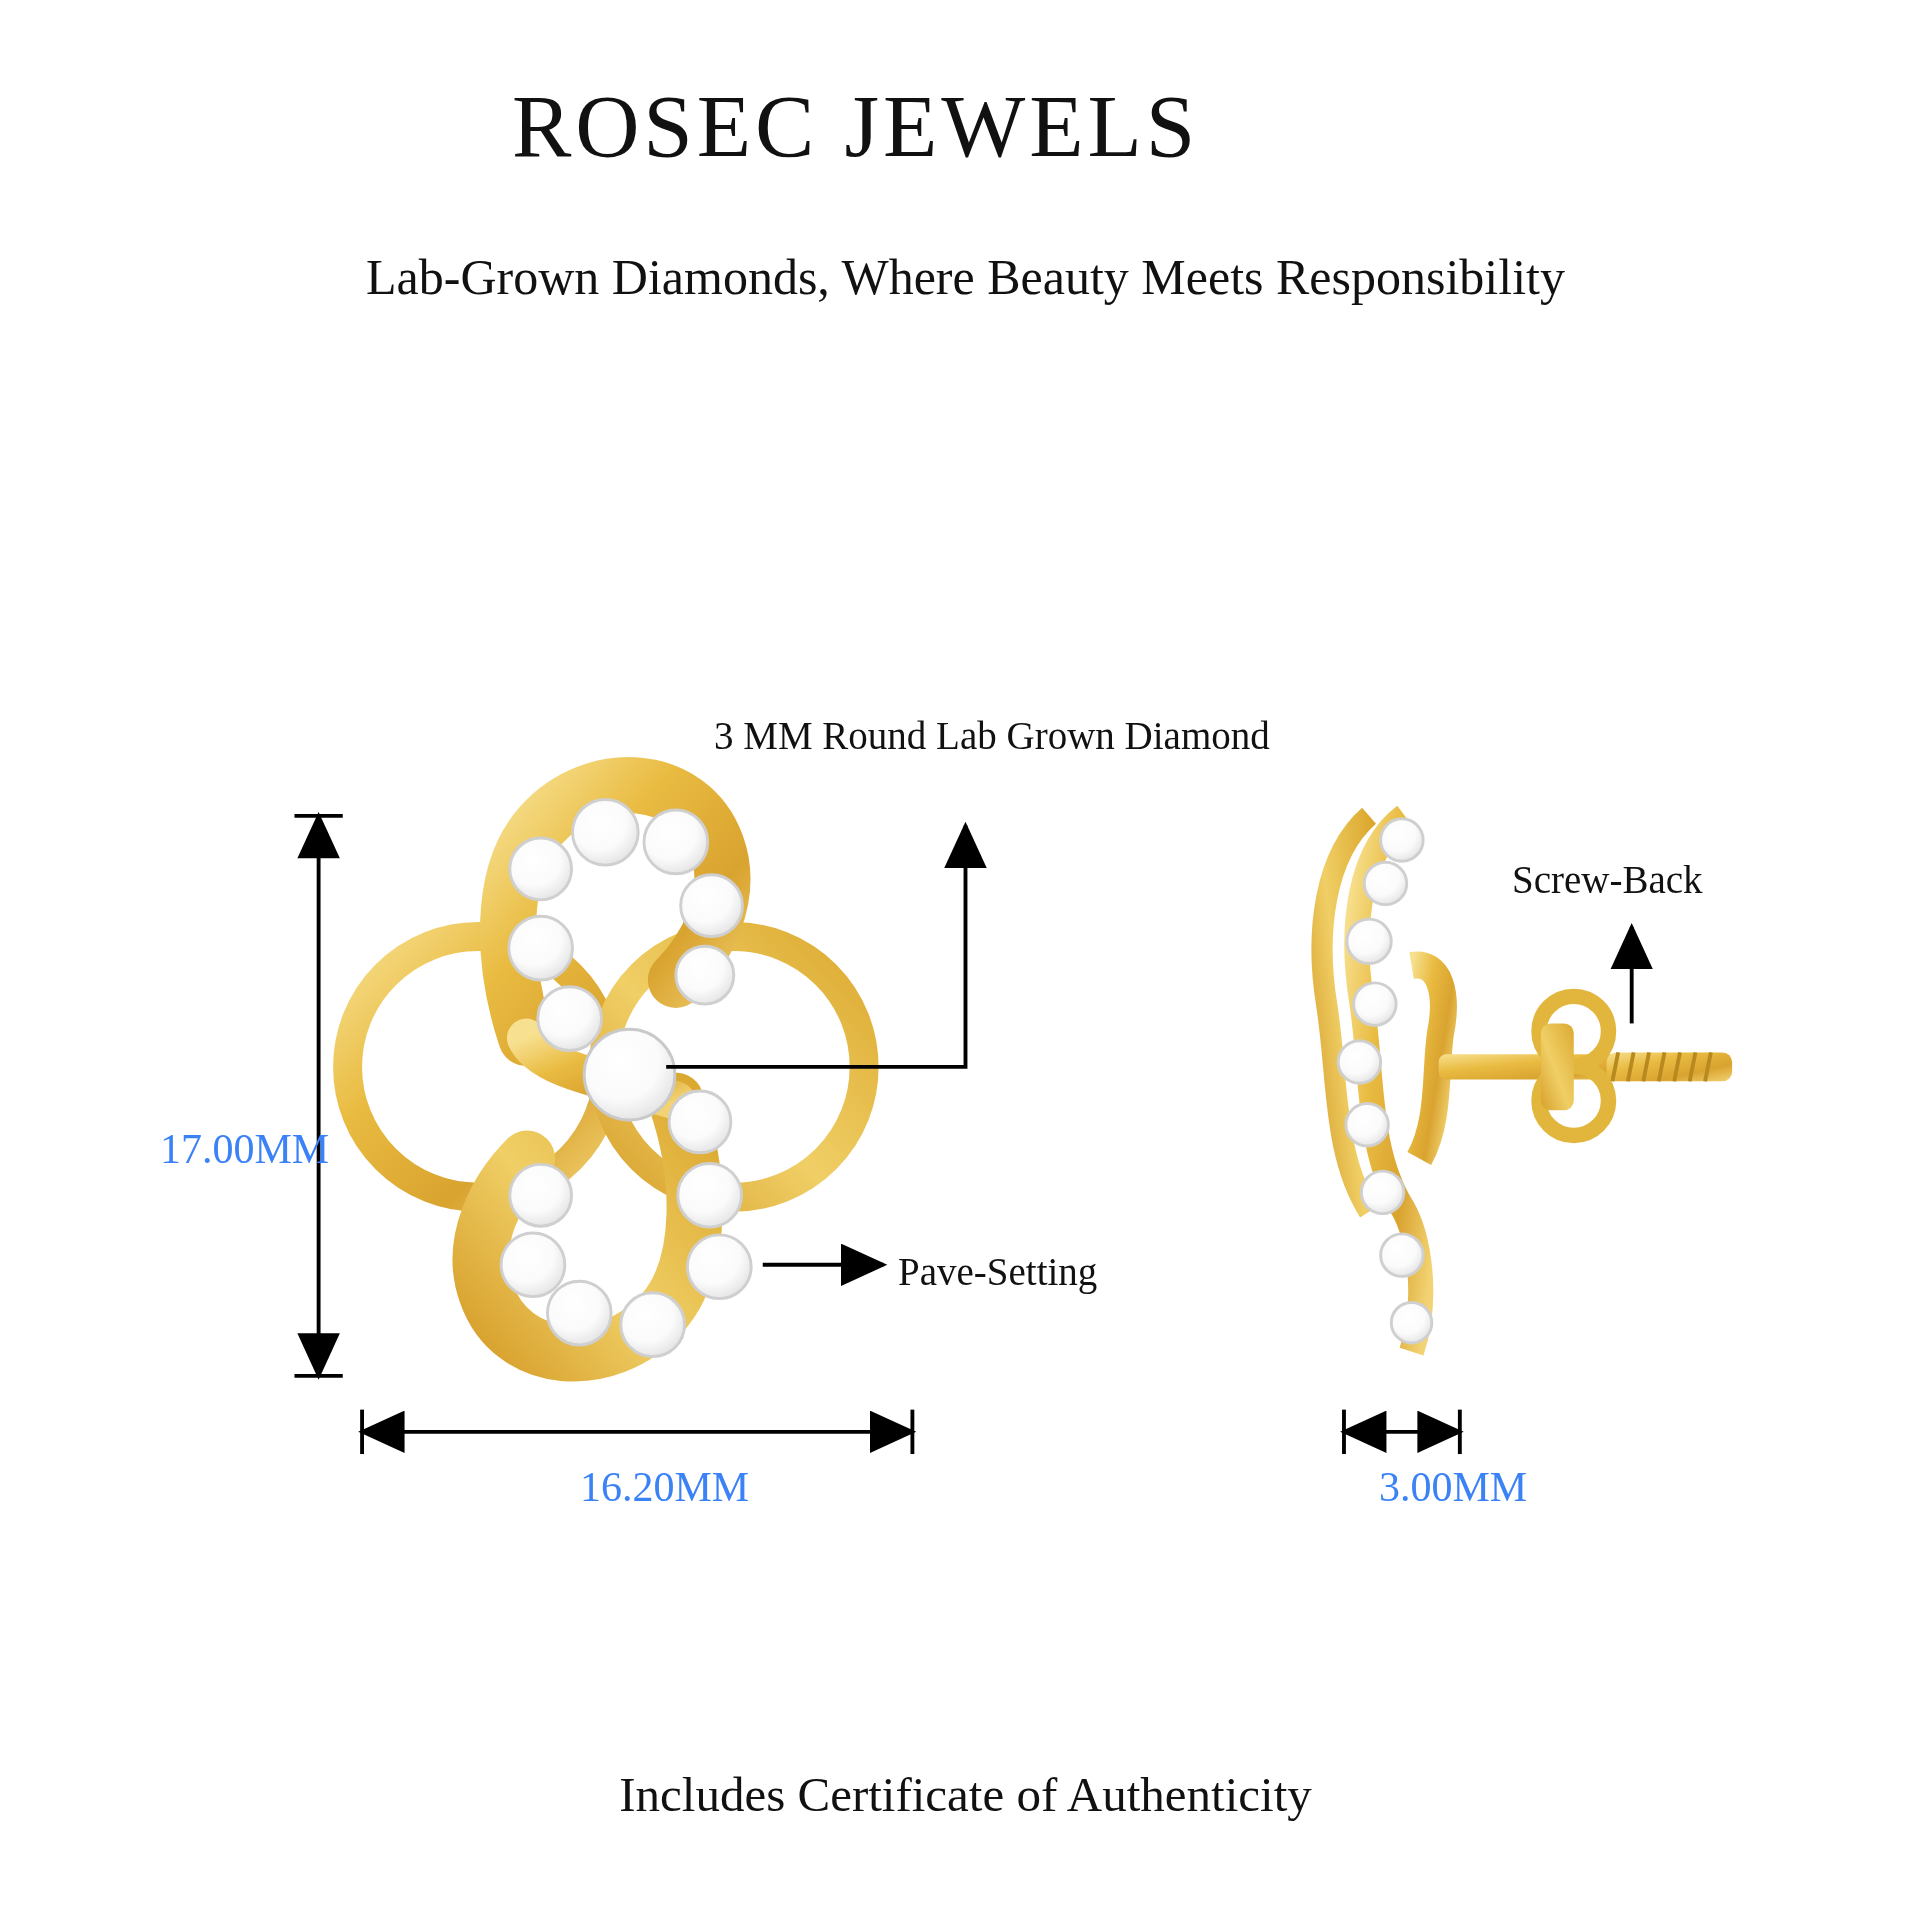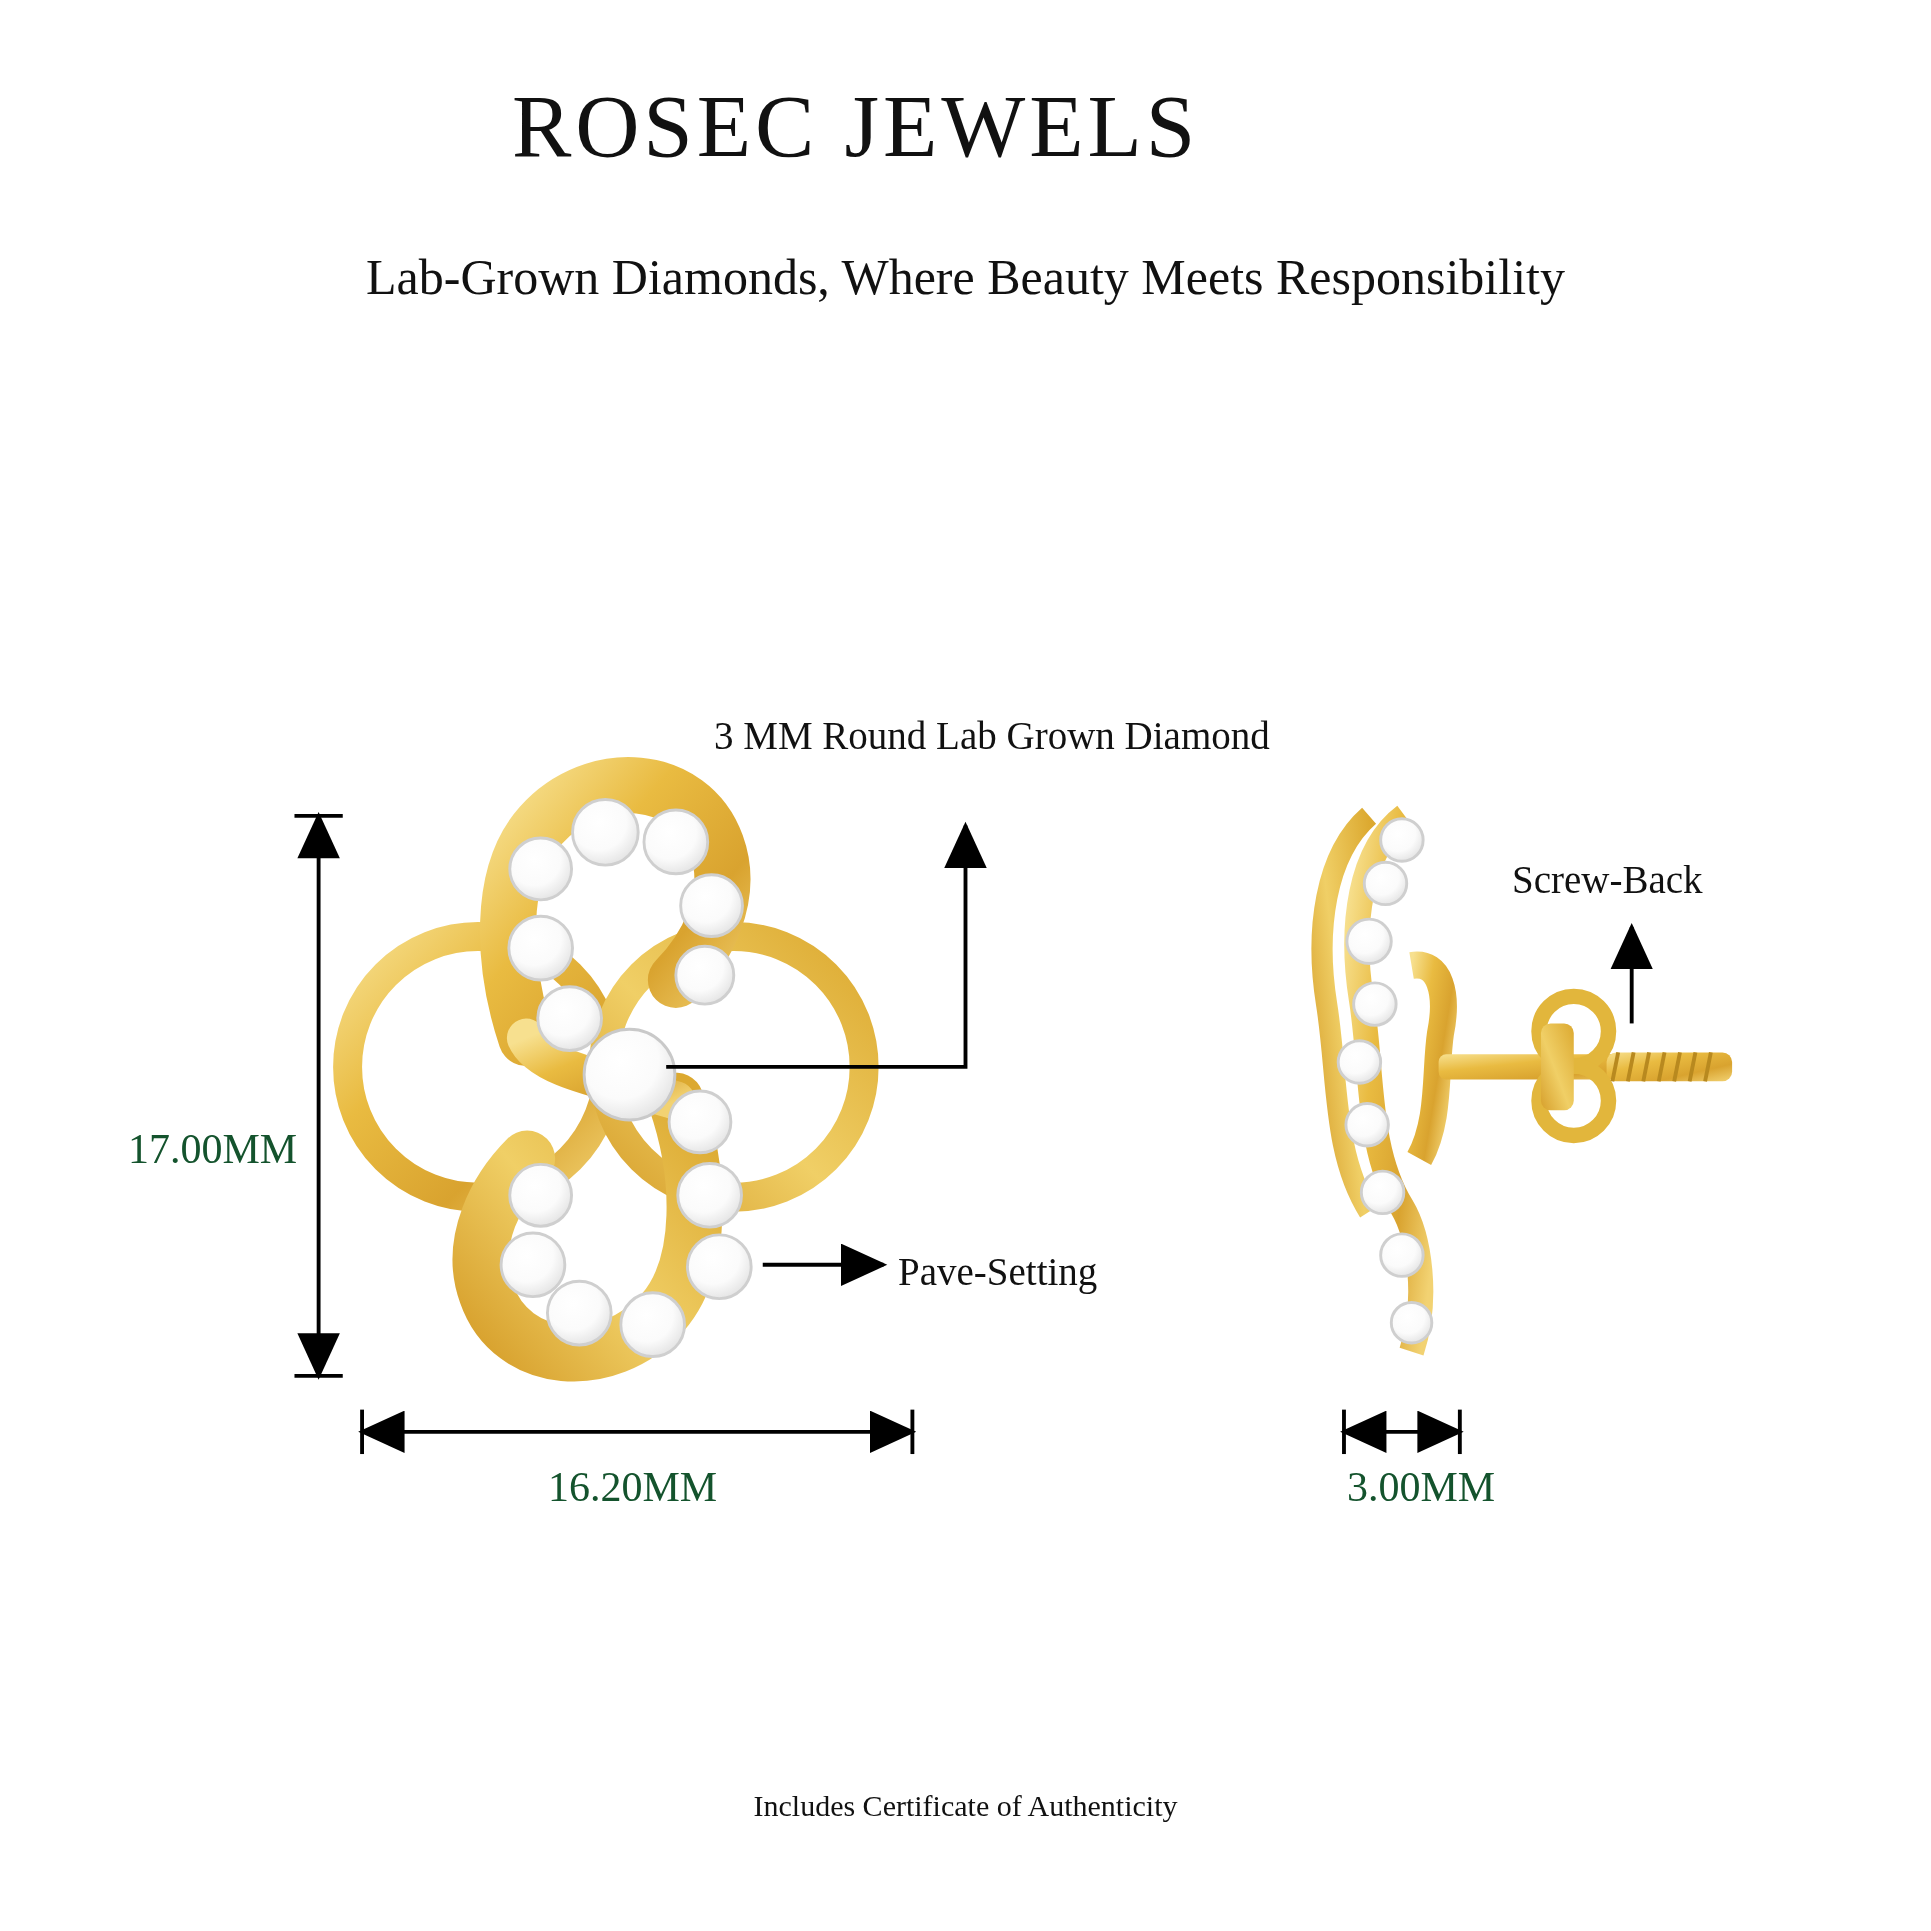--- a/index.html
+++ b/index.html
@@ -42,42 +42,43 @@
     margin-top: 24px;
   }
 
   
   .footer-note {
     position: absolute;
     bottom: 108px;
     left: 0;
     width: 1931px;
     text-align: center;
-    font-size: 30px;
+    font-size: 49px;
     color: #111111;
     white-space: nowrap;
   }
 
   
   .anno {
     position: absolute;
     font-size: 39px;
     line-height: 1.32;
     color: #111111;
     white-space: nowrap;
   }
   .anno-diamond { top: 710px; left: 714px; text-align: center; }
   .anno-pave { top: 1246px; left: 898px; }
   .anno-screw { top: 854px; left: 1495px; margin-left: 17px; }
 
   .dim-label {
     position: absolute;
     font-size: 42px;
-    color: #14532d;
-    white-space: nowrap;
+    color: #3b82f6;
+    white-space: nowrap;
+    margin-left: 32px;
   }
   .dim-height { top: 1125px; left: 128px; }
   .dim-width  { top: 1463px; left: 548px; }
   .dim-depth  { top: 1463px; left: 1347px; }
 
   
   .art {
     position: absolute;
     top: 0;
     left: 0;

